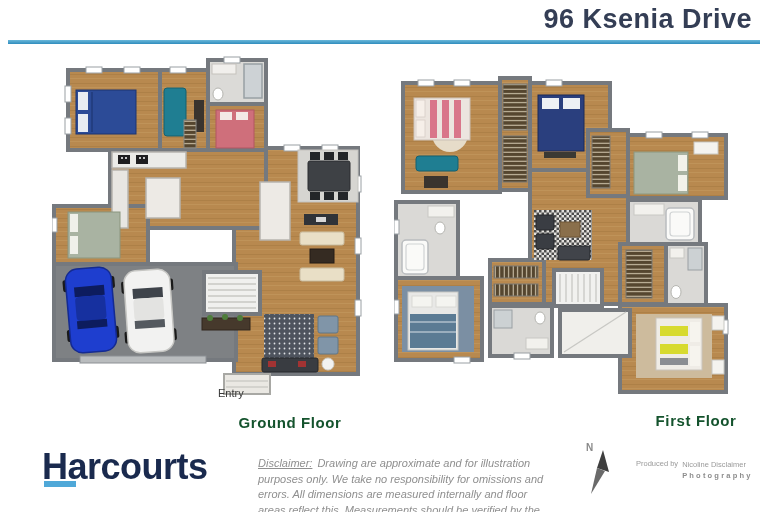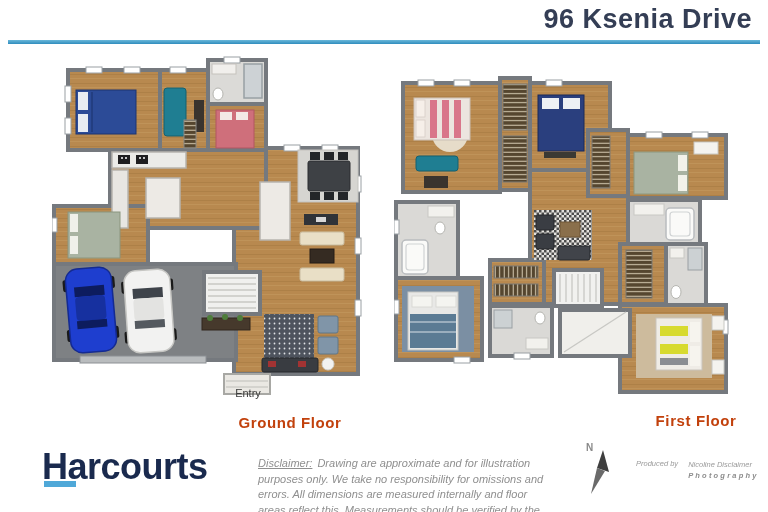--- a/index.html
+++ b/index.html
@@ -5,35 +5,35 @@
   html,body{margin:0;padding:0;background:#ffffff;}
   .canvas{position:relative;width:768px;height:512px;background:#ffffff;overflow:hidden;
           font-family:"Liberation Sans", sans-serif;}
   .title{position:absolute;top:4px;right:16px;font-size:27px;font-weight:bold;
          color:#343e55;letter-spacing:0.5px;}
   .accent-line{position:absolute;top:40px;left:8px;right:8px;height:4px;
          background:linear-gradient(#6ab8da,#2f8cbd);}
   .plan{position:absolute;}
   .plan-ground{left:52px;top:56px;width:314px;height:346px;}
   .plan-first{left:394px;top:60px;width:336px;height:342px;}
-  .entry-label{position:absolute;left:218px;top:387px;width:60px;text-align:center;
+  .entry-label{position:absolute;left:218px;top:387px;width:60px;text-align:left;
          font-size:11px;color:#3a3a3a;}
-  .floor-label{position:absolute;font-size:15px;font-weight:bold;color:#c2410c;
+  .floor-label{position:absolute;font-size:15px;font-weight:bold;color:#14532d;
          letter-spacing:0.6px;text-align:center;}
   .floor-label.ground{left:190px;top:414px;width:200px;}
   .floor-label.first{left:600px;top:412px;width:192px;}
   .logo{position:absolute;left:42px;top:446px;font-size:36px;font-weight:bold;
          color:#1a2a4e;letter-spacing:-0.5px;}
   .logo-underline{position:absolute;left:44px;top:481px;width:32px;height:6px;background:#4fa8d8;}
   .disclaimer{position:absolute;left:258px;top:456px;width:296px;font-size:11px;
          font-style:italic;color:#8f8f8f;line-height:1.42;}
   .disclaimer .dlabel{text-decoration:underline;margin-right:5px;}
   .compass{position:absolute;left:578px;top:438px;width:44px;height:62px;}
-  .credit{position:absolute;left:636px;top:459px;display:flex;gap:10px;
-         font-size:7.5px;color:#9a9a9a;font-style:italic;}
+  .credit{position:absolute;left:636px;top:459px;display:flex;gap:4px;
+         font-size:7.5px;color:#9a9a9a;}
   .credit .name{line-height:1.5;}
   .credit .phot{letter-spacing:2.2px;font-weight:bold;color:#8d8d8d;}
 </style>
 </head>
 <body>
 
 <div class="canvas">
 
   <div class="title">96 Ksenia Drive</div>
   <div class="accent-line"></div>

